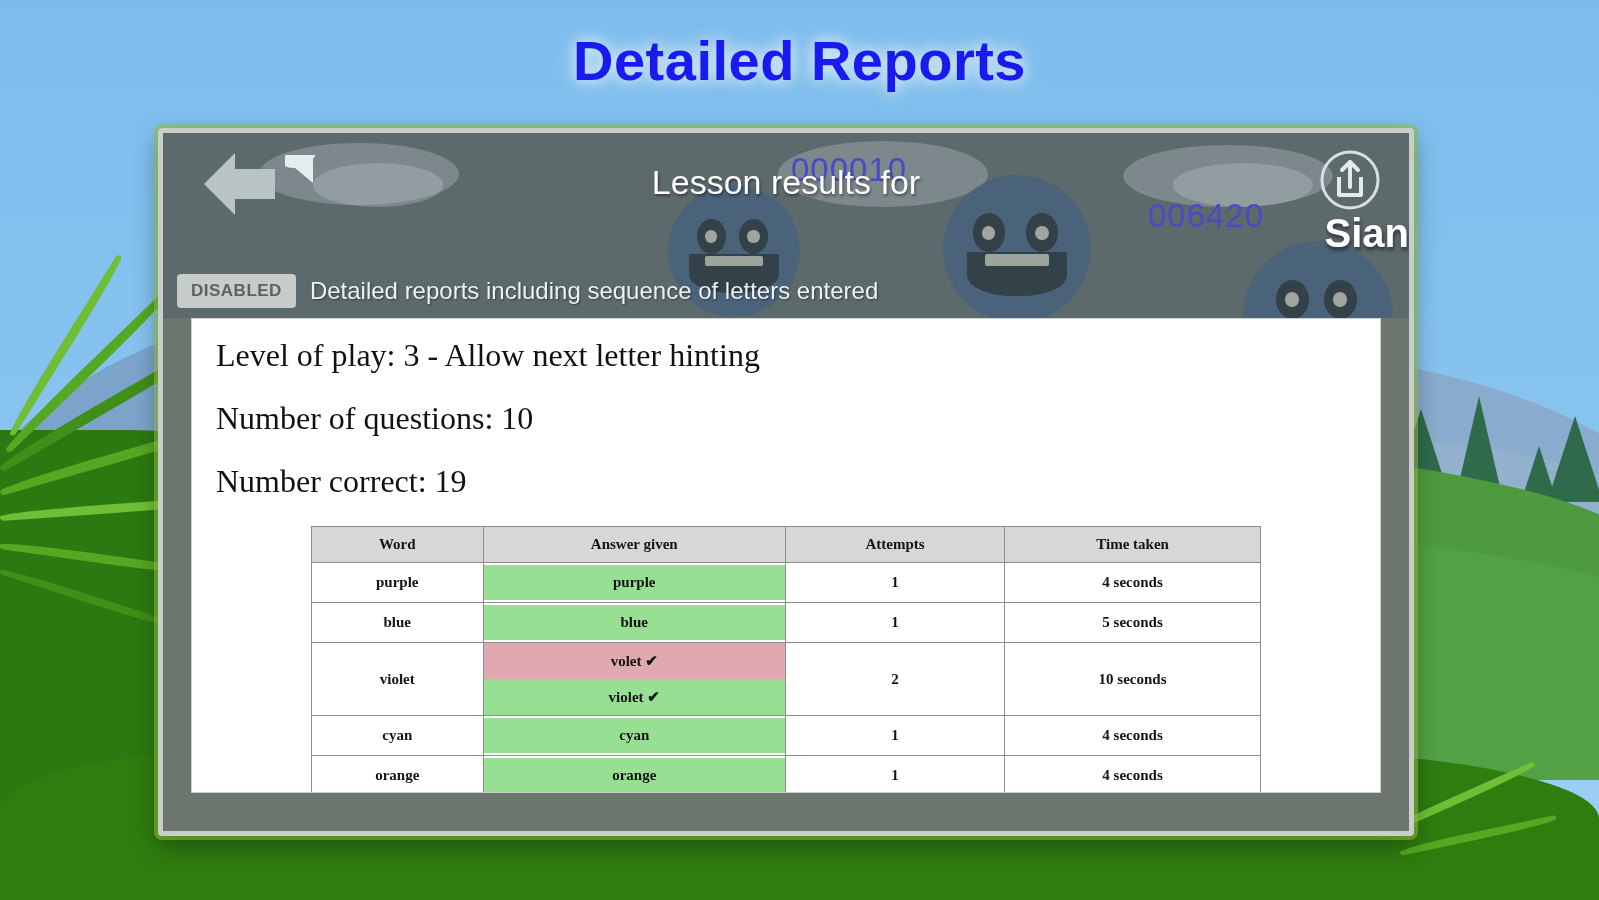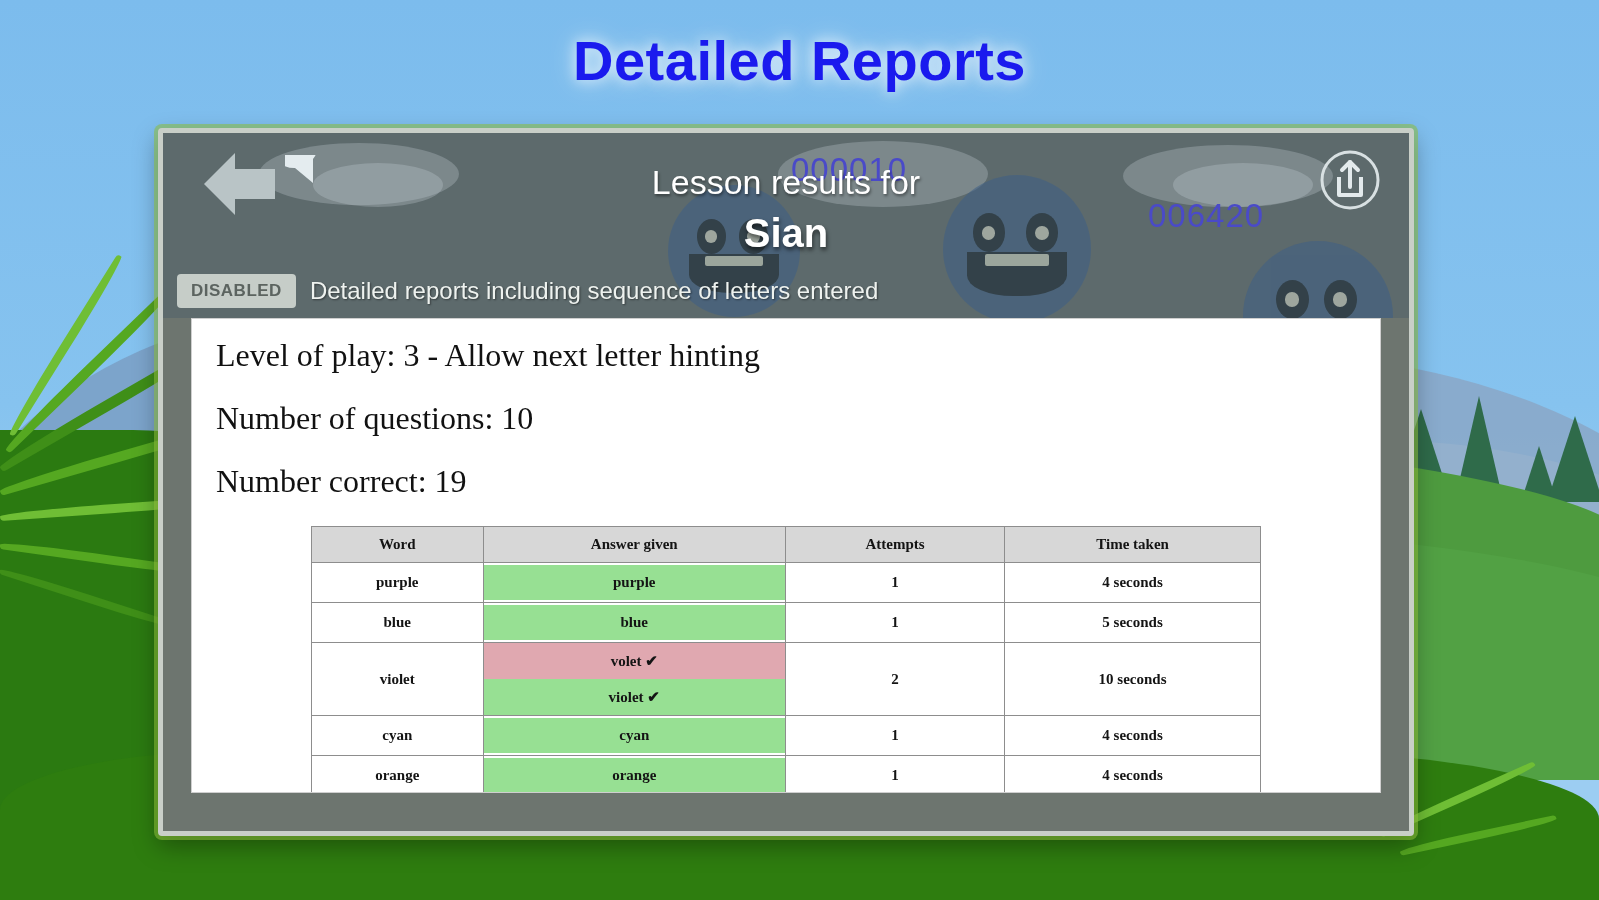--- a/index.html
+++ b/index.html
@@ -163,21 +163,21 @@
   #header-title {
     position: absolute; left: 0; right: 0; top: 30px;
     text-align: center;
     color: #ffffff;
     font-size: 34px;
     text-shadow: 1px 2px 3px rgba(0,0,0,.45);
     z-index: 5;
   }
   #header-name {
     position: absolute; left: 0; right: 0; top: 78px;
-    text-align: center;
+    text-align: right;
     color: #ffffff;
     font-size: 40px;
     font-weight: bold;
     text-shadow: 1px 3px 4px rgba(0,0,0,.55);
     z-index: 5;
   }
   .score {
     position: absolute;
     color: #4a4ac8;
     font-size: 33px;

